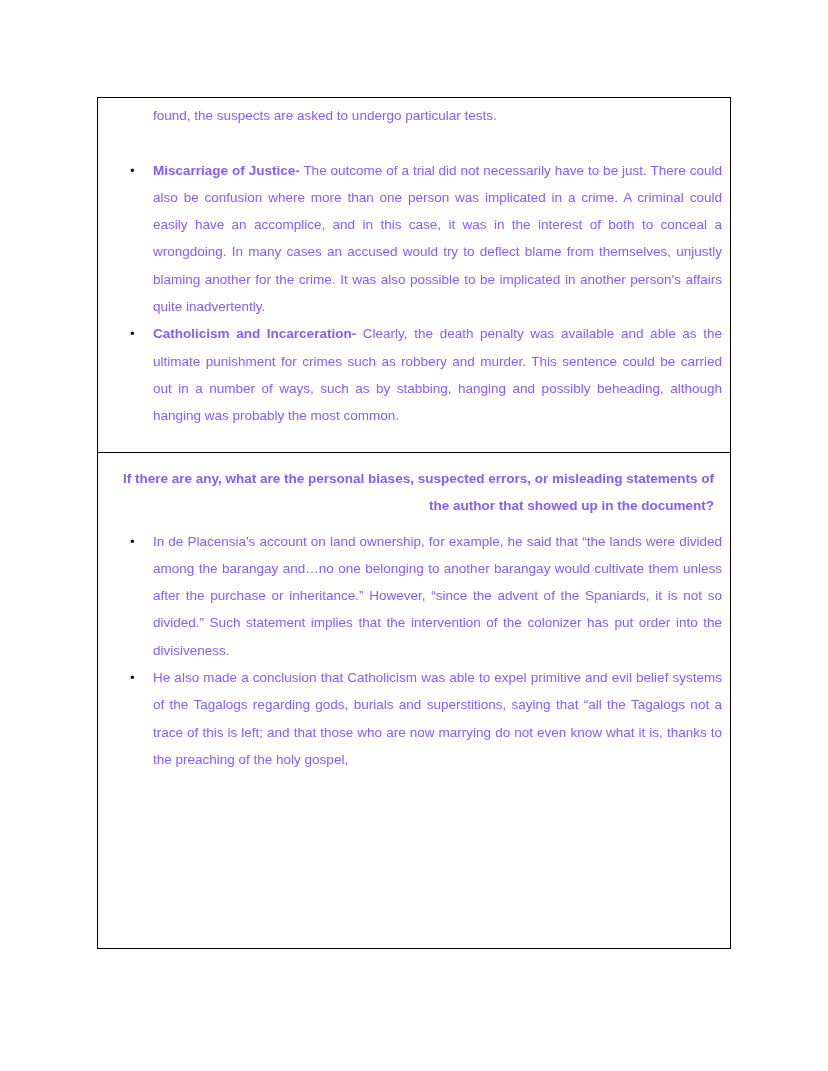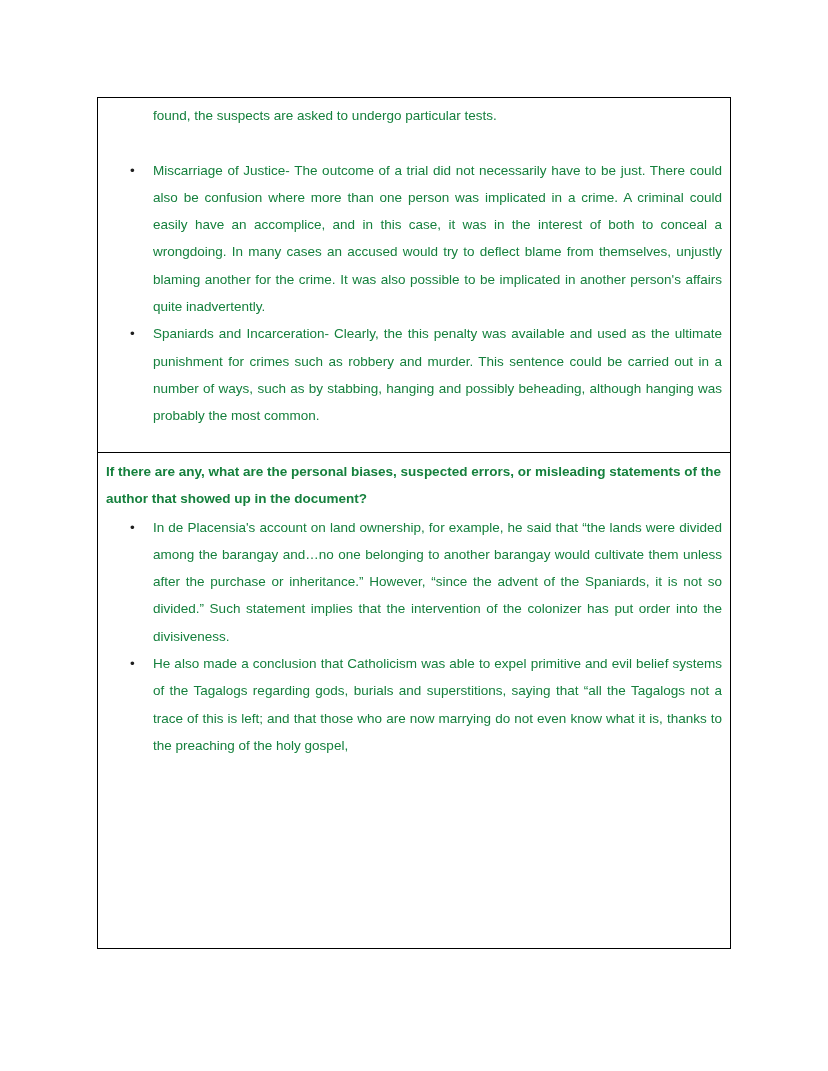--- a/index.html
+++ b/index.html
@@ -8,21 +8,21 @@
     background: #ffffff;
   }
   .page {
     position: relative;
     width: 828px;
     height: 1071px;
     background: #ffffff;
     font-family: "Liberation Sans", "DejaVu Sans", sans-serif;
     font-size: 13.5px;
     line-height: 27.3px;
-    color: #15803d;
+    color: #8b5cf6;
   }
   .doc-table {
     position: absolute;
     left: 97px;
     top: 97px;
     width: 634px;
     border: 1px solid #000000;
     box-sizing: border-box;
     background: #ffffff;
   }
@@ -34,55 +34,55 @@
     min-height: 354px;
   }
   .cell.row2 {
     border-top: 1px solid #000000;
     min-height: 496px;
   }
   .intro {
     margin: 0 0 27.3px 48px;
   }
   .heading {
-    margin: 1px;
+    margin: 8px;
     font-weight: bold;
-    text-align: left;
+    text-align: right;
   }
   ul.bullets {
     list-style: none;
     margin: 0;
     padding: 0 0 0 48px;
   }
   ul.bullets li {
     position: relative;
     text-align: justify;
   }
   ul.bullets li::before {
     content: "\2022";
     position: absolute;
     left: -23px;
     top: 0;
     color: #1f1f1f;
   }
   ul.bullets li strong {
-    font-weight: normal;
+    font-weight: bold;
   }
 </style>
 </head>
 <body>
 
 <div class="page">
   <div class="doc-table">
 
     <div class="cell row1">
       <p class="intro">found, the suspects are asked to undergo particular tests.</p>
       <ul class="bullets">
         <li><strong>Miscarriage of Justice-</strong><span> The outcome of a trial did not necessarily have to be just. There could also be confusion where more than one person was implicated in a crime. A criminal could easily have an accomplice, and in this case, it was in the interest of both to conceal a wrongdoing. In many cases an accused would try to deflect blame from themselves, unjustly blaming another for the crime. It was also possible to be implicated in another person's affairs quite inadvertently.</span></li>
-        <li><strong>Spaniards and Incarceration-</strong><span> Clearly, the this penalty was available and used as the ultimate punishment for crimes such as robbery and murder. This sentence could be carried out in a number of ways, such as by stabbing, hanging and possibly beheading, although hanging was probably the most common.</span></li>
+        <li><strong>Catholicism and Incarceration-</strong><span> Clearly, the death penalty was available and able as the ultimate punishment for crimes such as robbery and murder. This sentence could be carried out in a number of ways, such as by stabbing, hanging and possibly beheading, although hanging was probably the most common.</span></li>
       </ul>
     </div>
 
     <div class="cell row2">
       <p class="heading">If there are any, what are the personal biases, suspected errors, or misleading statements of the author that showed up in the document?</p>
       <ul class="bullets">
         <li>In de Placensia's account on land ownership, for example, he said that “the lands were divided among the barangay and…no one belonging to another barangay would cultivate them unless after the purchase or inheritance.” However, “since the advent of the Spaniards, it is not so divided.” Such statement implies that the intervention of the colonizer has put order into the divisiveness.</li>
         <li>He also made a conclusion that Catholicism was able to expel primitive and evil belief systems of the Tagalogs regarding gods, burials and superstitions, saying that “all the Tagalogs not a trace of this is left; and that those who are now marrying do not even know what it is, thanks to the preaching of the holy gospel,</li>
       </ul>
     </div>

